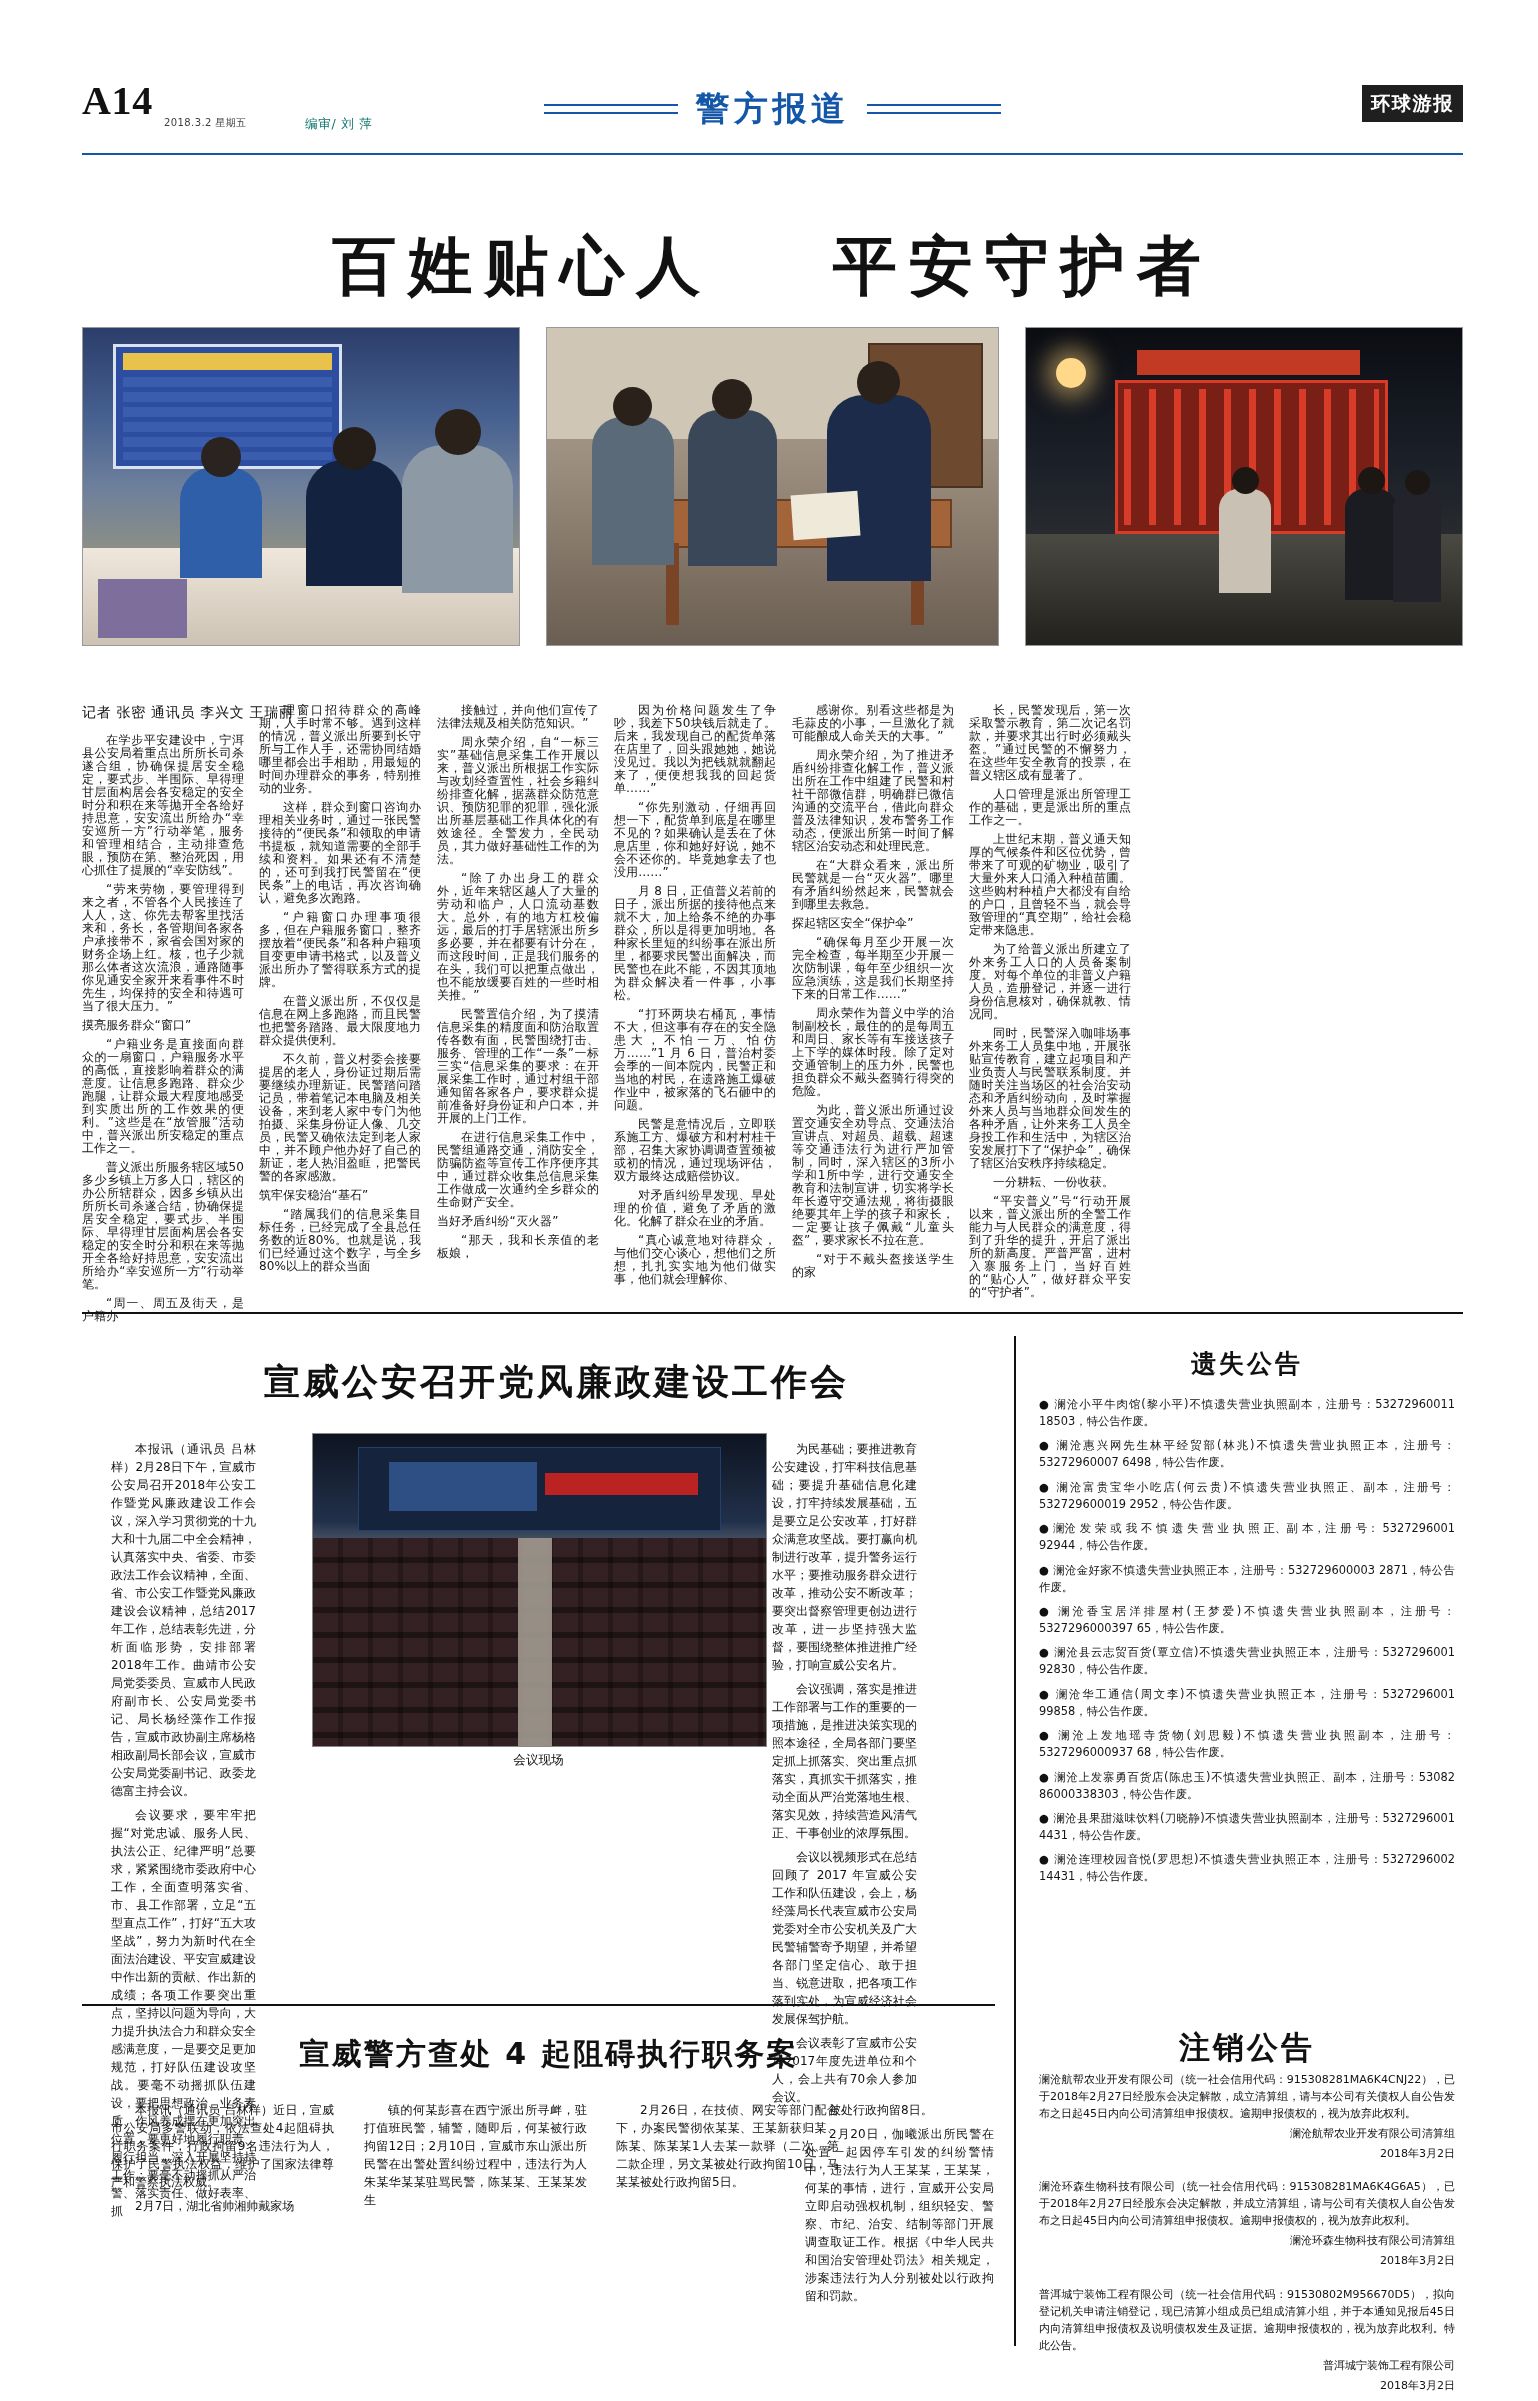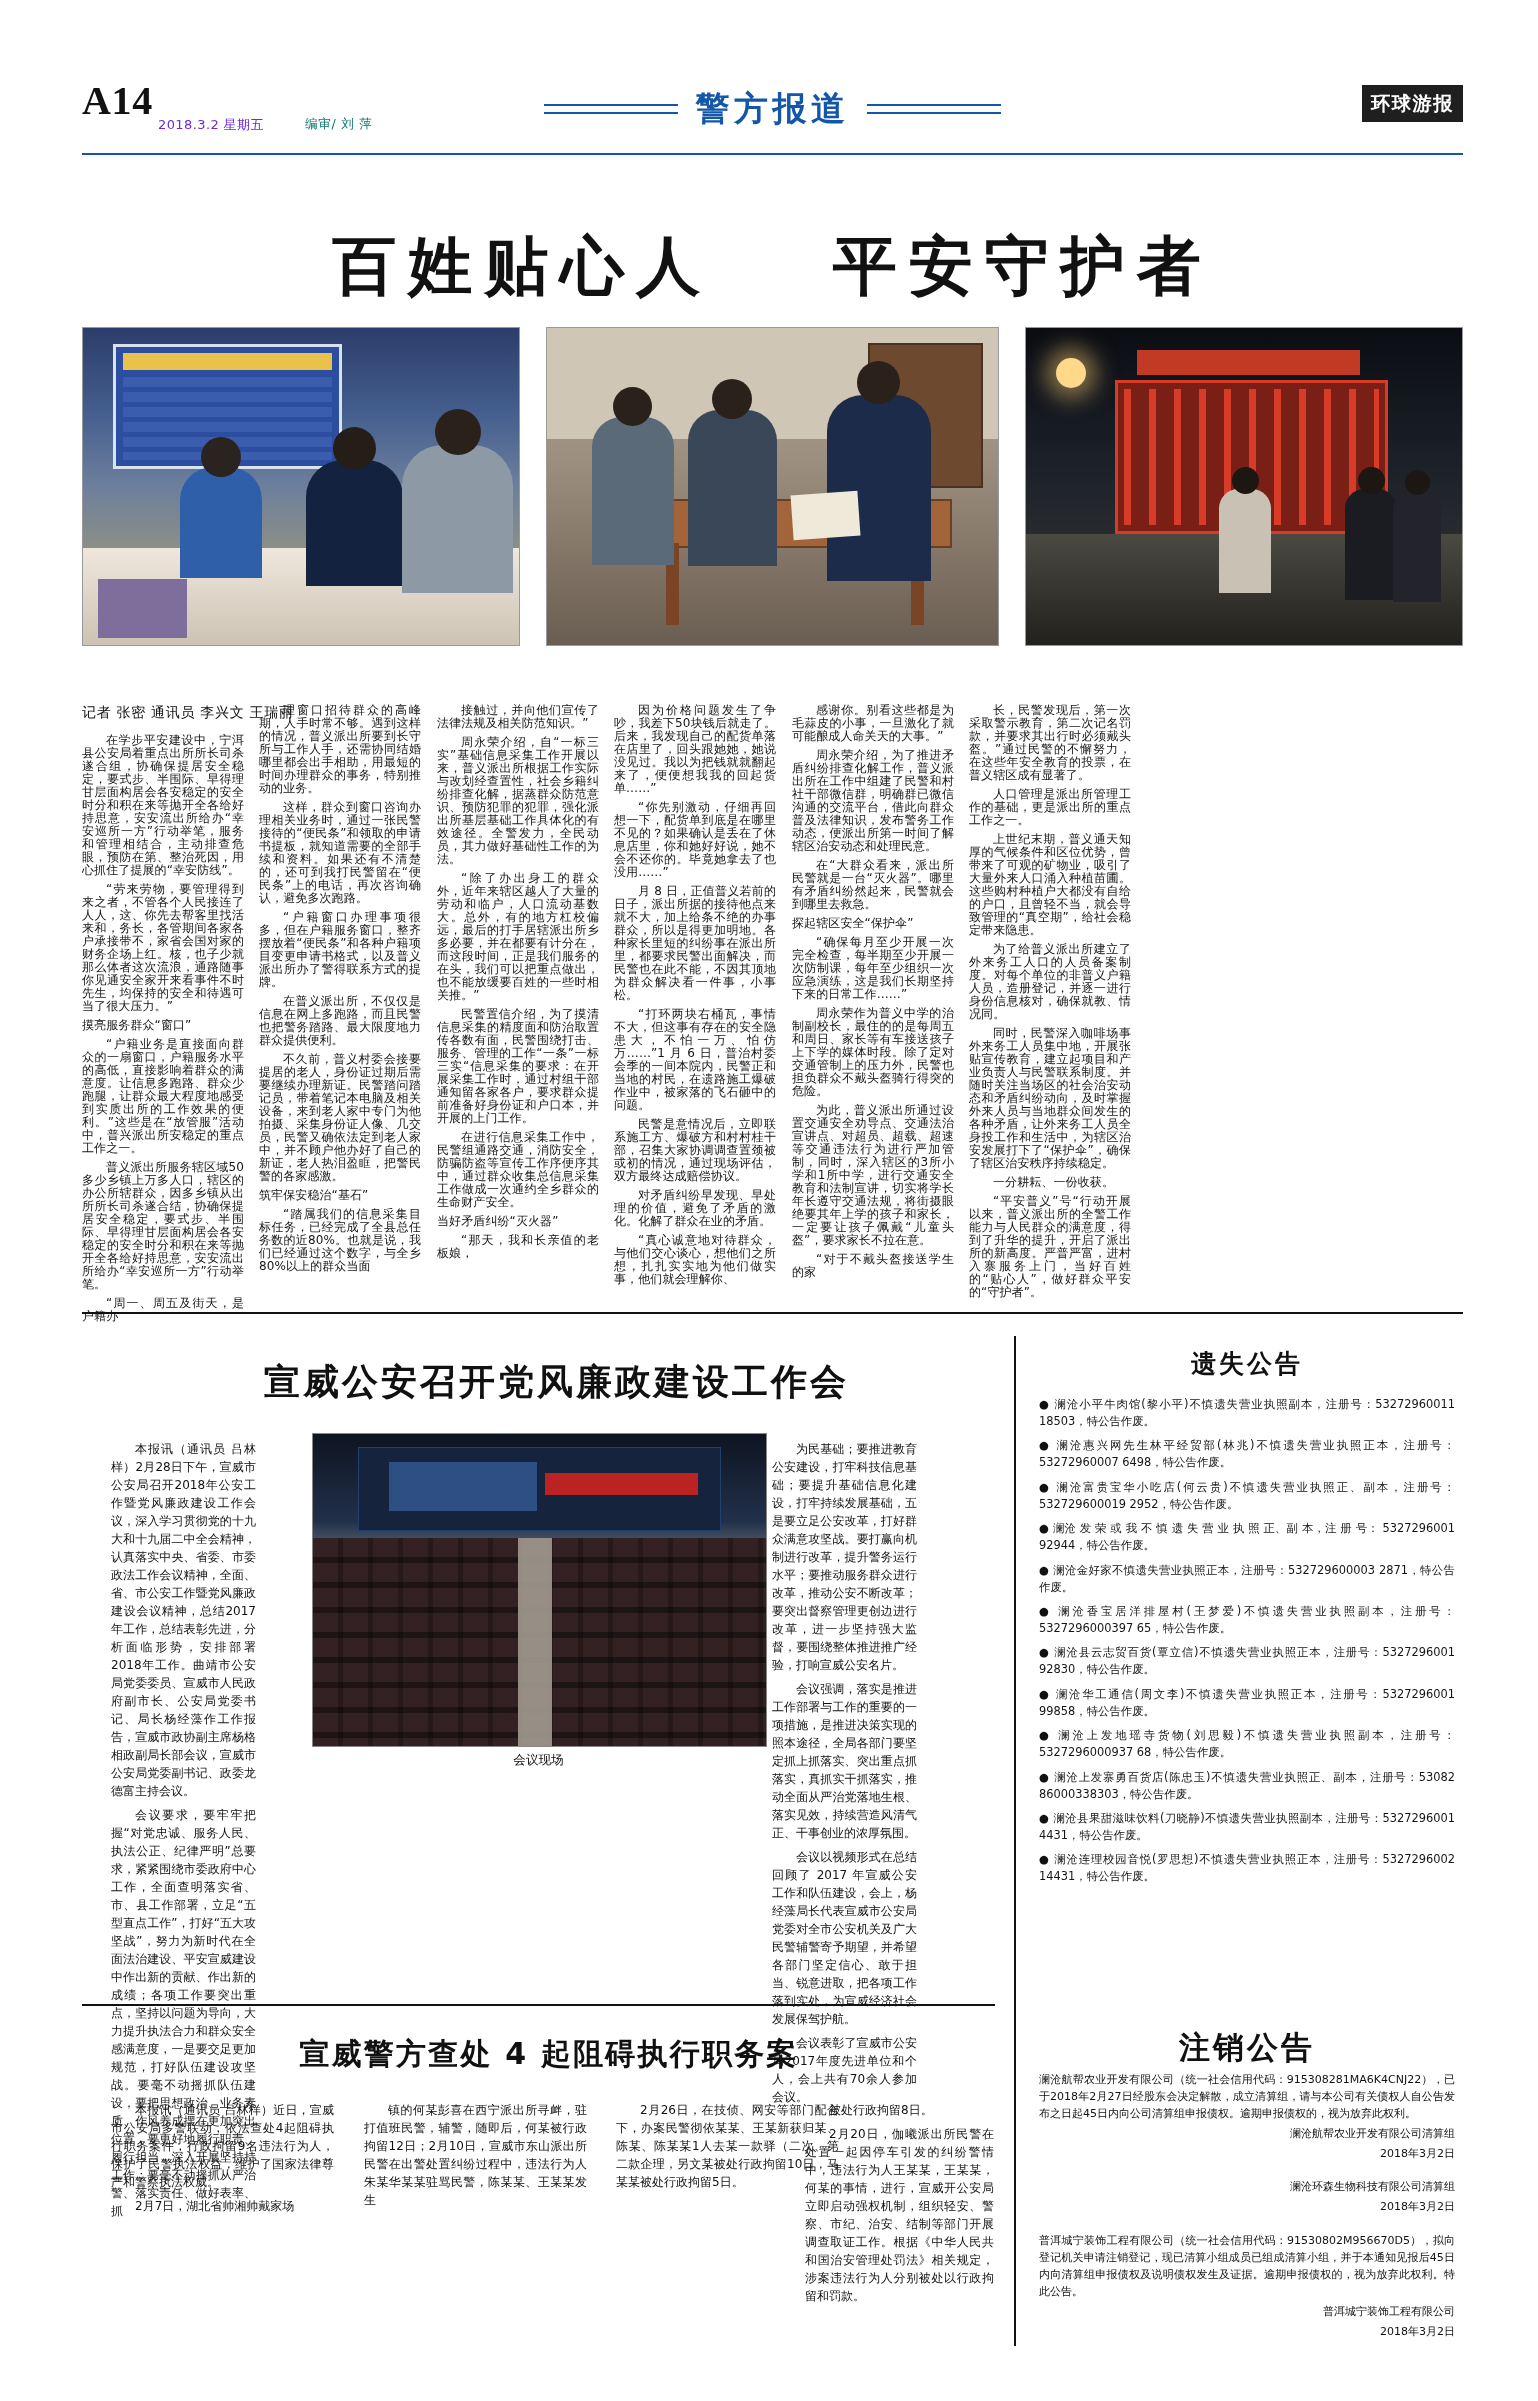--- a/index.html
+++ b/index.html
@@ -9,21 +9,21 @@
     font-family:"DejaVu Sans","Liberation Sans",sans-serif;
     color:#111;
     position:relative;
     overflow:hidden;
   }
   .page{position:absolute;left:0;top:0;width:1538px;height:2401px;background:#fff;}
 
   
   .masthead{position:absolute;left:82px;top:89px;width:1381px;height:59px;}
   .page-no{position:absolute;left:0;top:-12px;font-family:"Liberation Serif",serif;font-size:40px;font-weight:bold;letter-spacing:0.7px;color:#111;}
-  .mast-date{position:absolute;left:76px;top:27px;font-size:13px;color:#6d28d9;letter-spacing:0.4px;}
+  .mast-date{position:absolute;left:82px;top:27px;font-size:10px;color:#404040;letter-spacing:0.4px;}
   .mast-editor{position:absolute;left:223px;top:27px;font-size:12.6px;color:#0f766e;letter-spacing:0.7px;}
   .mast-center{position:absolute;left:0;right:0;top:-3px;text-align:center;}
   .mast-title{display:inline-block;font-size:34px;font-weight:bold;color:#1457a8;letter-spacing:4.5px;font-family:"DejaVu Sans",sans-serif;vertical-align:middle;}
   .mast-rule{display:inline-block;width:134px;height:0;border-top:2.2px solid #1457a8;border-bottom:2.2px solid #1457a8;height:6.7px;vertical-align:middle;margin:0 13.4px;}
   .mast-badge{position:absolute;right:0;top:-4.5px;background:#1f1f1f;color:#fff;font-size:19.3px;font-weight:bold;letter-spacing:1.5px;padding:5.2px 9px;}
   .mast-hr{position:absolute;left:82px;top:153px;width:1381px;height:2.2px;background:#1457a8;}
 
   
   .headline{position:absolute;left:82px;top:223px;width:1381px;text-align:center;
     font-size:64px;font-weight:bold;letter-spacing:12px;color:#111;font-family:"DejaVu Sans",sans-serif;}
@@ -346,20 +346,21 @@
   </div>
 
   <div class="rail-title2">注销公告</div>
   <div class="cancels">
     <div class="blk">
       <div>澜沧航帮农业开发有限公司（统一社会信用代码：915308281MA6K4CNJ22），已于2018年2月27日经股东会决定解散，成立清算组，请与本公司有关债权人自公告发布之日起45日内向公司清算组申报债权。逾期申报债权的，视为放弃此权利。</div>
       <div class="sig">澜沧航帮农业开发有限公司清算组</div>
       <div class="sig">2018年3月2日</div>
     </div>
     <div class="blk">
+      <div>澜沧环森生物科技有限公司（统一社会信用代码：915308281MA6K4G6A5），已于2018年2月27日经股东会决定解散，并成立清算组，请与公司有关债权人自公告发布之日起45日内向公司清算组申报债权。逾期申报债权的，视为放弃此权利。</div>
       <div class="sig">澜沧环森生物科技有限公司清算组</div>
       <div class="sig">2018年3月2日</div>
     </div>
     <div class="blk">
       <div>普洱城宁装饰工程有限公司（统一社会信用代码：91530802M956670D5），拟向登记机关申请注销登记，现已清算小组成员已组成清算小组，并于本通知见报后45日内向清算组申报债权及说明债权发生及证据。逾期申报债权的，视为放弃此权利。特此公告。</div>
       <div class="sig">普洱城宁装饰工程有限公司</div>
       <div class="sig">2018年3月2日</div>
     </div>
   </div>
 

